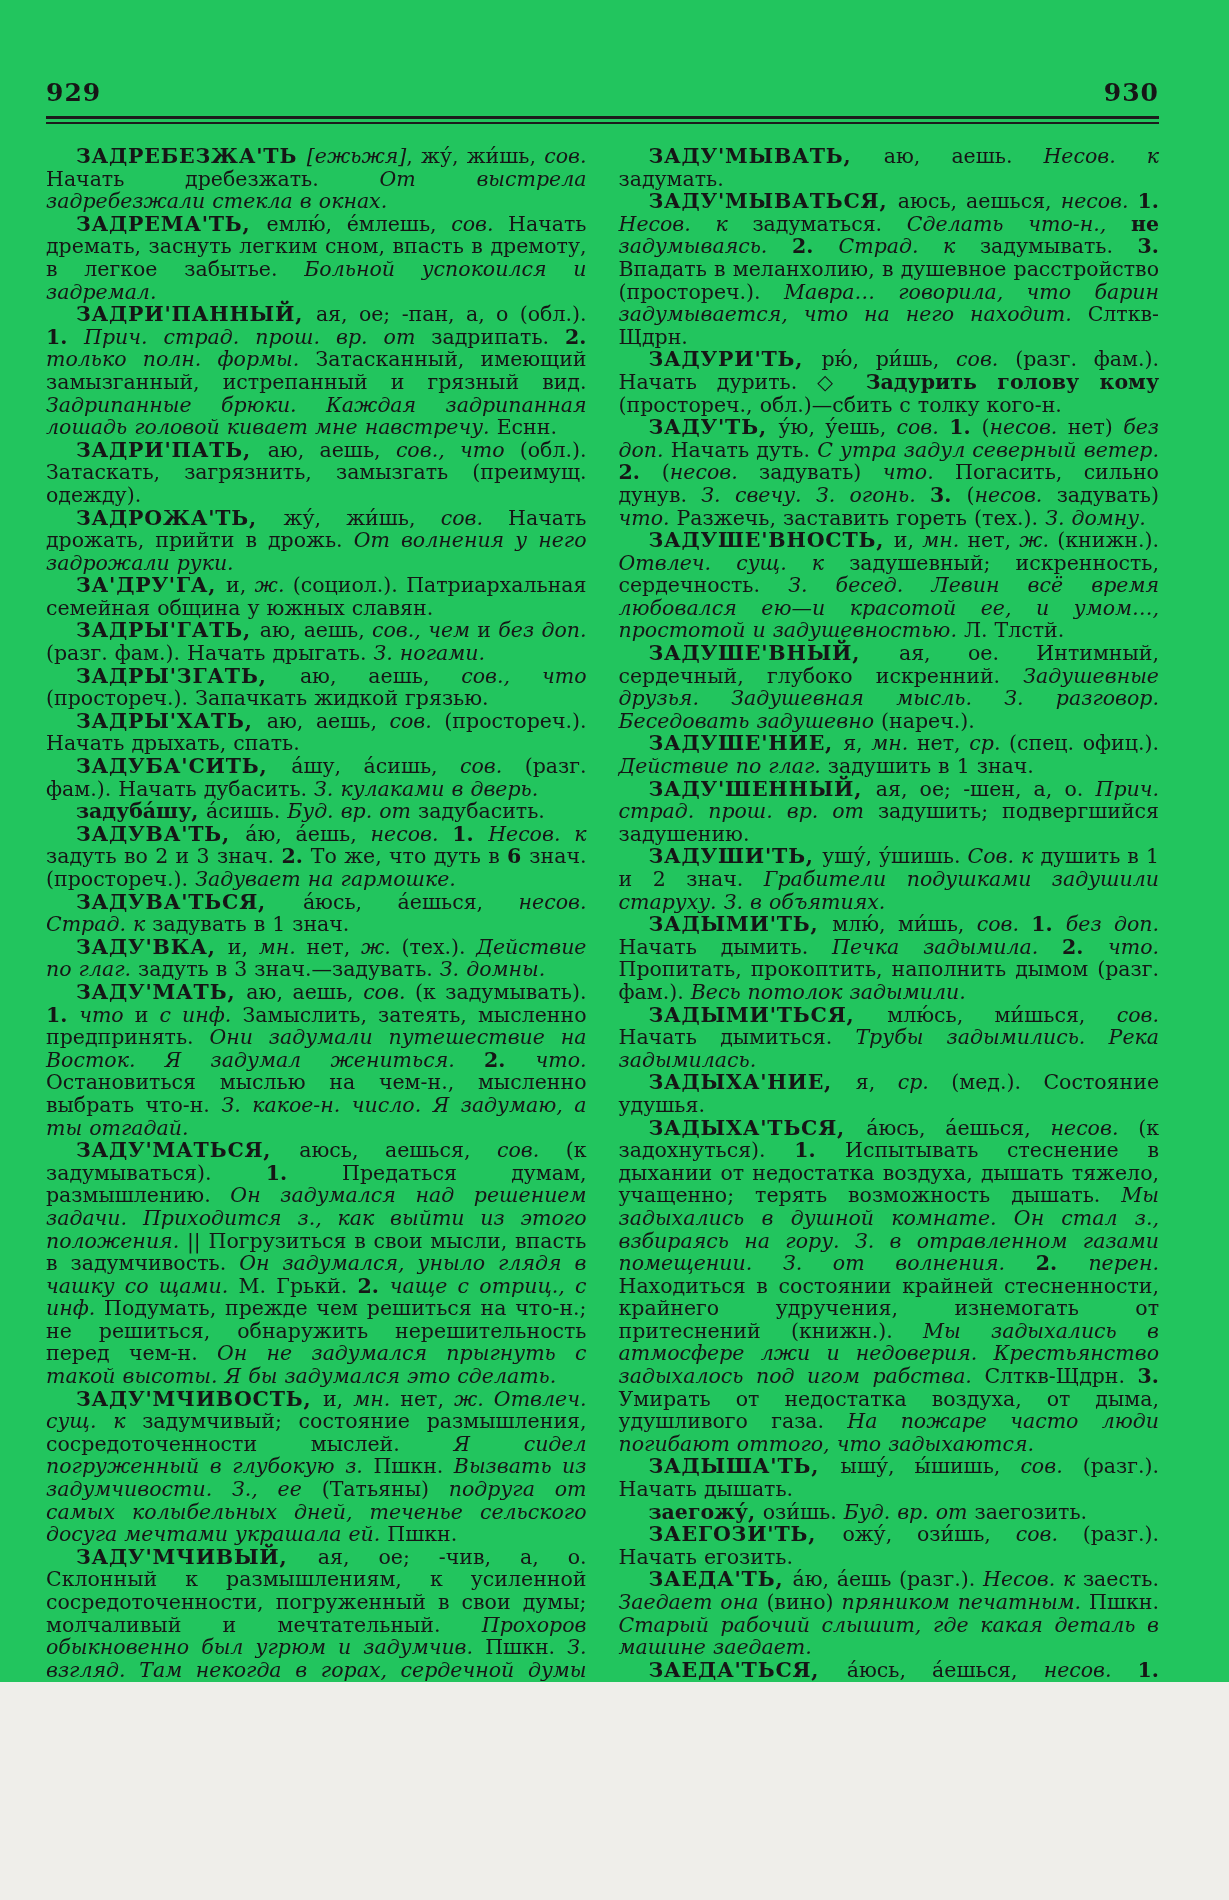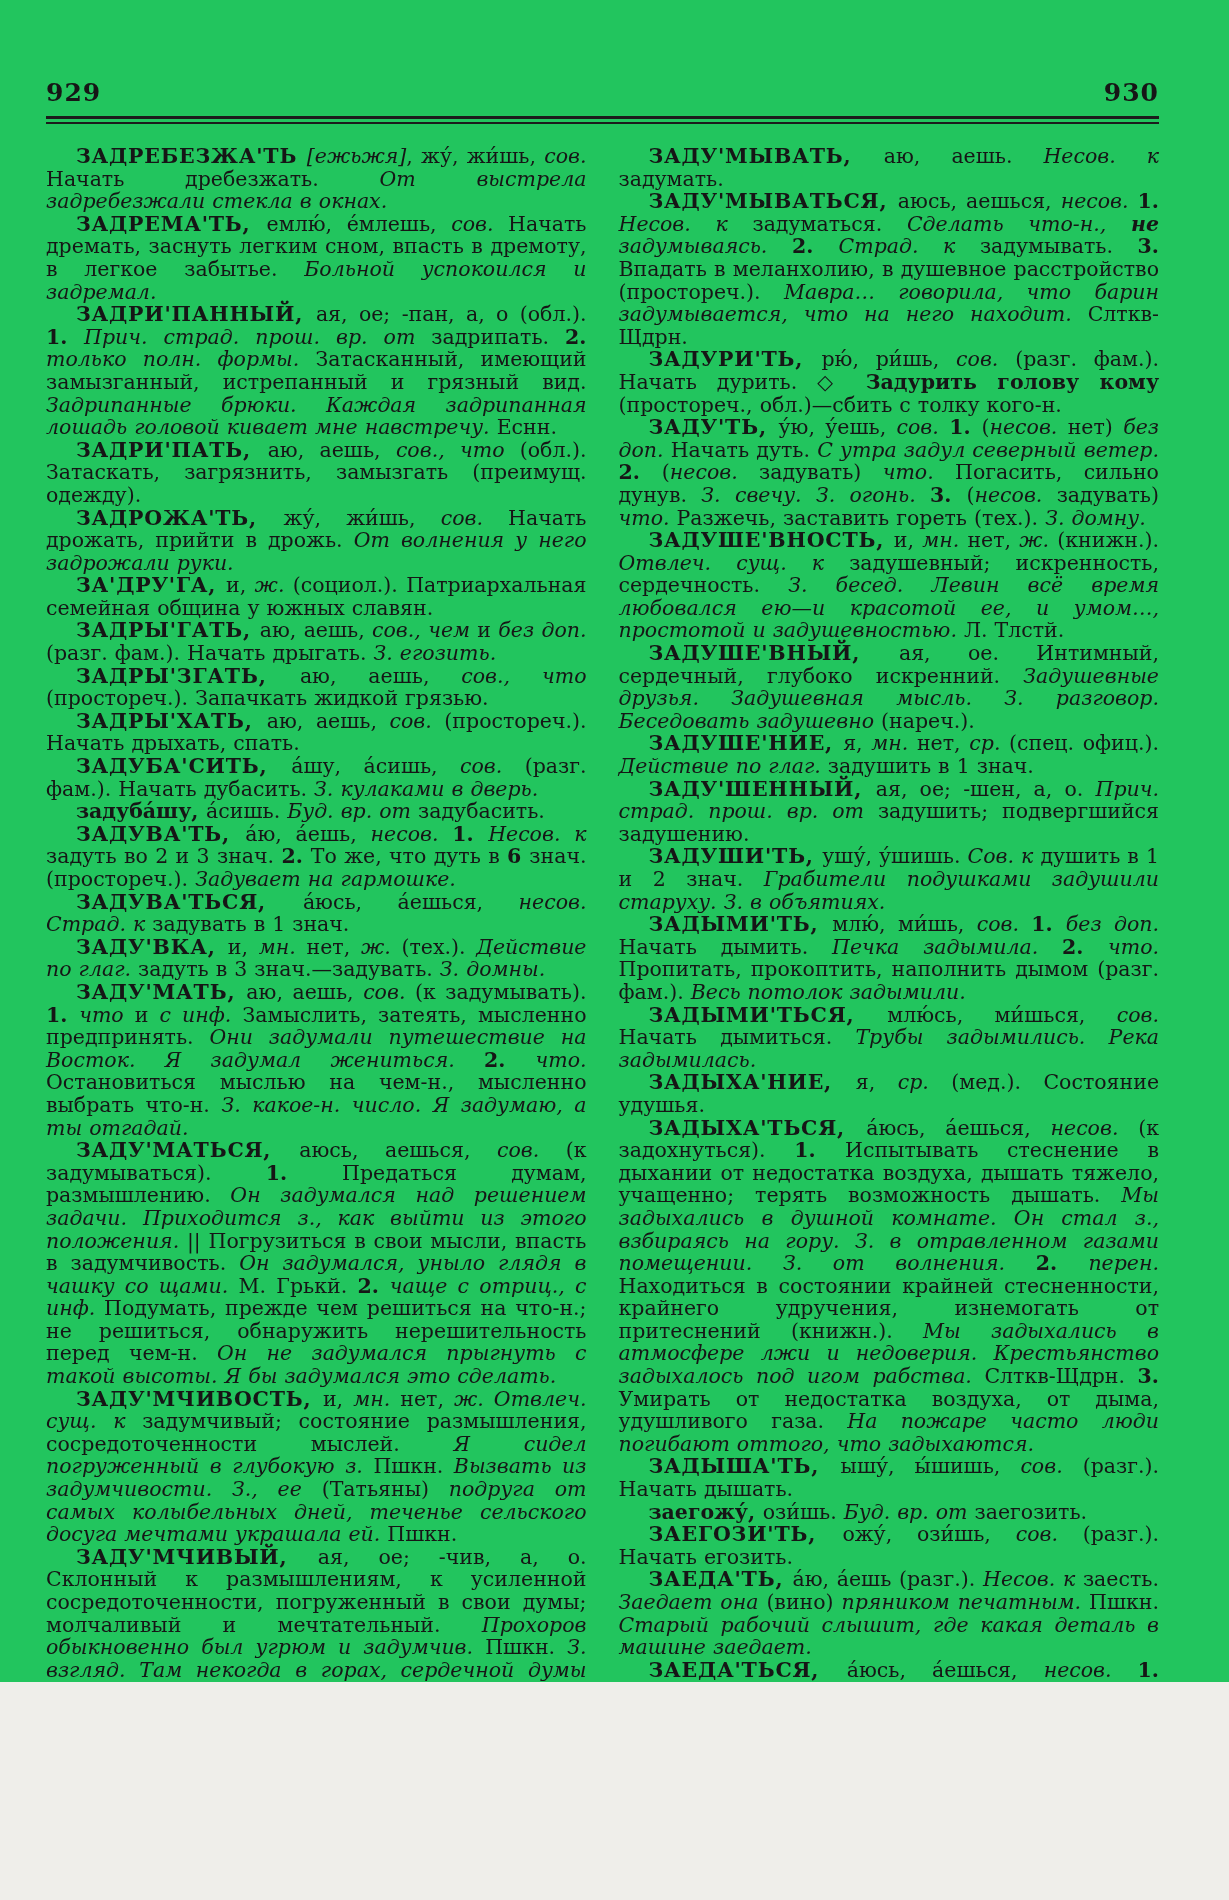--- a/index.html
+++ b/index.html
@@ -44,21 +44,21 @@
     flex: 1 1 0;
     text-align: justify;
     font-size: 20.5px;
     line-height: 22.6px;
     word-spacing: 0.5px;
   }
   p.entry { margin: 0; text-indent: 30px; }
   .run-h { font-weight: 700; letter-spacing: 0.8px; }
   .run-b { font-weight: 700; }
   .run-i { font-style: italic; }
-  .run-bi { font-weight: 700; font-style: italic; }
+  .run-bi { font-weight: 700; }
   .page-footer {
     position: absolute;
     left: 74px; right: 70px; top: 1742px;
     display: flex;
     justify-content: space-between;
     align-items: baseline;
     font-weight: normal;
     flex-direction: column;
   }
   .footer-note { font-size: 19px; letter-spacing: 1px; }
@@ -77,21 +77,21 @@
   <div class="double-rule"></div>
 
   <div class="columns">
     <div class="column">
         <p class="entry"><span class="run-h">ЗАДРЕБЕЗЖА'ТЬ </span><span class="run-i">[ежьжя]</span><span class="run-n">, жу́, жи́шь, </span><span class="run-i">сов.</span><span class="run-n"> Начать дребезжать. </span><span class="run-i">От выстрела задребезжали стекла в окнах.</span></p>
         <p class="entry"><span class="run-h">ЗАДРЕМА'ТЬ, </span><span class="run-n">емлю́, е́млешь, </span><span class="run-i">сов.</span><span class="run-n"> Начать дремать, заснуть легким сном, впасть в дремоту, в легкое забытье. </span><span class="run-i">Больной успокоился и задремал.</span></p>
         <p class="entry"><span class="run-h">ЗАДРИ'ПАННЫЙ, </span><span class="run-n">ая, ое; -пан, а, о (обл.). </span><span class="run-b">1. </span><span class="run-i">Прич. страд. прош. вр. от </span><span class="run-n">задрипать. </span><span class="run-b">2. </span><span class="run-i">только полн. формы. </span><span class="run-n">Затасканный, имеющий замызганный, истрепанный и грязный вид. </span><span class="run-i">Задрипанные брюки. Каждая задрипанная лошадь головой кивает мне навстречу. </span><span class="run-n">Еснн.</span></p>
         <p class="entry"><span class="run-h">ЗАДРИ'ПАТЬ, </span><span class="run-n">аю, аешь, </span><span class="run-i">сов., что </span><span class="run-n">(обл.). Затаскать, загрязнить, замызгать (преимущ. одежду).</span></p>
         <p class="entry"><span class="run-h">ЗАДРОЖА'ТЬ, </span><span class="run-n">жу́, жи́шь, </span><span class="run-i">сов.</span><span class="run-n"> Начать дрожать, прийти в дрожь. </span><span class="run-i">От волнения у него задрожали руки.</span></p>
         <p class="entry"><span class="run-h">ЗА'ДРУ'ГА, </span><span class="run-n">и, </span><span class="run-i">ж.</span><span class="run-n"> (социол.). Патриархальная семейная община у южных славян.</span></p>
-        <p class="entry"><span class="run-h">ЗАДРЫ'ГАТЬ, </span><span class="run-n">аю, аешь, </span><span class="run-i">сов., чем </span><span class="run-n">и </span><span class="run-i">без доп. </span><span class="run-n">(разг. фам.). Начать дрыгать. </span><span class="run-i">З. егозить.</span></p>
+        <p class="entry"><span class="run-h">ЗАДРЫ'ГАТЬ, </span><span class="run-n">аю, аешь, </span><span class="run-i">сов., чем </span><span class="run-n">и </span><span class="run-i">без доп. </span><span class="run-n">(разг. фам.). Начать дрыгать. </span><span class="run-i">З. ногами.</span></p>
         <p class="entry"><span class="run-h">ЗАДРЫ'ЗГАТЬ, </span><span class="run-n">аю, аешь, </span><span class="run-i">сов., что </span><span class="run-n">(простореч.). Запачкать жидкой грязью.</span></p>
         <p class="entry"><span class="run-h">ЗАДРЫ'ХАТЬ, </span><span class="run-n">аю, аешь, </span><span class="run-i">сов.</span><span class="run-n"> (простореч.). Начать дрыхать, спать.</span></p>
         <p class="entry"><span class="run-h">ЗАДУБА'СИТЬ, </span><span class="run-n">а́шу, а́сишь, </span><span class="run-i">сов.</span><span class="run-n"> (разг. фам.). Начать дубасить. </span><span class="run-i">З. кулаками в дверь.</span></p>
         <p class="entry"><span class="run-b">задуба́шу, </span><span class="run-n">а́сишь. </span><span class="run-i">Буд. вр. от </span><span class="run-n">задубасить.</span></p>
         <p class="entry"><span class="run-h">ЗАДУВА'ТЬ, </span><span class="run-n">а́ю, а́ешь, </span><span class="run-i">несов. </span><span class="run-b">1. </span><span class="run-i">Несов. к </span><span class="run-n">задуть во 2 и 3 знач. </span><span class="run-b">2. </span><span class="run-n">То же, что дуть в </span><span class="run-b">6 </span><span class="run-n">знач. (простореч.). </span><span class="run-i">Задувает на гармошке.</span></p>
         <p class="entry"><span class="run-h">ЗАДУВА'ТЬСЯ, </span><span class="run-n">а́юсь, а́ешься, </span><span class="run-i">несов. Страд. к </span><span class="run-n">задувать в 1 знач.</span></p>
         <p class="entry"><span class="run-h">ЗАДУ'ВКА, </span><span class="run-n">и, </span><span class="run-i">мн. </span><span class="run-n">нет, </span><span class="run-i">ж. </span><span class="run-n">(тех.). </span><span class="run-i">Действие по глаг. </span><span class="run-n">задуть в 3 знач.—задувать. </span><span class="run-i">З. домны.</span></p>
         <p class="entry"><span class="run-h">ЗАДУ'МАТЬ, </span><span class="run-n">аю, аешь, </span><span class="run-i">сов.</span><span class="run-n"> (к задумывать). </span><span class="run-b">1. </span><span class="run-i">что </span><span class="run-n">и </span><span class="run-i">с инф. </span><span class="run-n">Замыслить, затеять, мысленно предпринять. </span><span class="run-i">Они задумали путешествие на Восток. Я задумал жениться. </span><span class="run-b">2. </span><span class="run-i">что. </span><span class="run-n">Остановиться мыслью на чем-н., мысленно выбрать что-н. </span><span class="run-i">З. какое-н. число. Я задумаю, а ты отгадай.</span></p>
         <p class="entry"><span class="run-h">ЗАДУ'МАТЬСЯ, </span><span class="run-n">аюсь, аешься, </span><span class="run-i">сов.</span><span class="run-n"> (к задумываться). </span><span class="run-b">1. </span><span class="run-n">Предаться думам, размышлению. </span><span class="run-i">Он задумался над решением задачи. Приходится з., как выйти из этого положения. </span><span class="run-n">|| Погрузиться в свои мысли, впасть в задумчивость. </span><span class="run-i">Он задумался, уныло глядя в чашку со щами. </span><span class="run-n">М. Грькй. </span><span class="run-b">2. </span><span class="run-i">чаще с отриц., с инф. </span><span class="run-n">Подумать, прежде чем решиться на что-н.; не решиться, обнаружить нерешительность перед чем-н. </span><span class="run-i">Он не задумался прыгнуть с такой высоты. Я бы задумался это сделать.</span></p>
         <p class="entry"><span class="run-h">ЗАДУ'МЧИВОСТЬ, </span><span class="run-n">и, </span><span class="run-i">мн. </span><span class="run-n">нет, </span><span class="run-i">ж. Отвлеч. сущ. к </span><span class="run-n">задумчивый; состояние размышления, сосредоточенности мыслей. </span><span class="run-i">Я сидел погруженный в глубокую з. </span><span class="run-n">Пшкн. </span><span class="run-i">Вызвать из задумчивости. З., ее </span><span class="run-n">(Татьяны) </span><span class="run-i">подруга от самых колыбельных дней, теченье сельского досуга мечтами украшала ей. </span><span class="run-n">Пшкн.</span></p>

